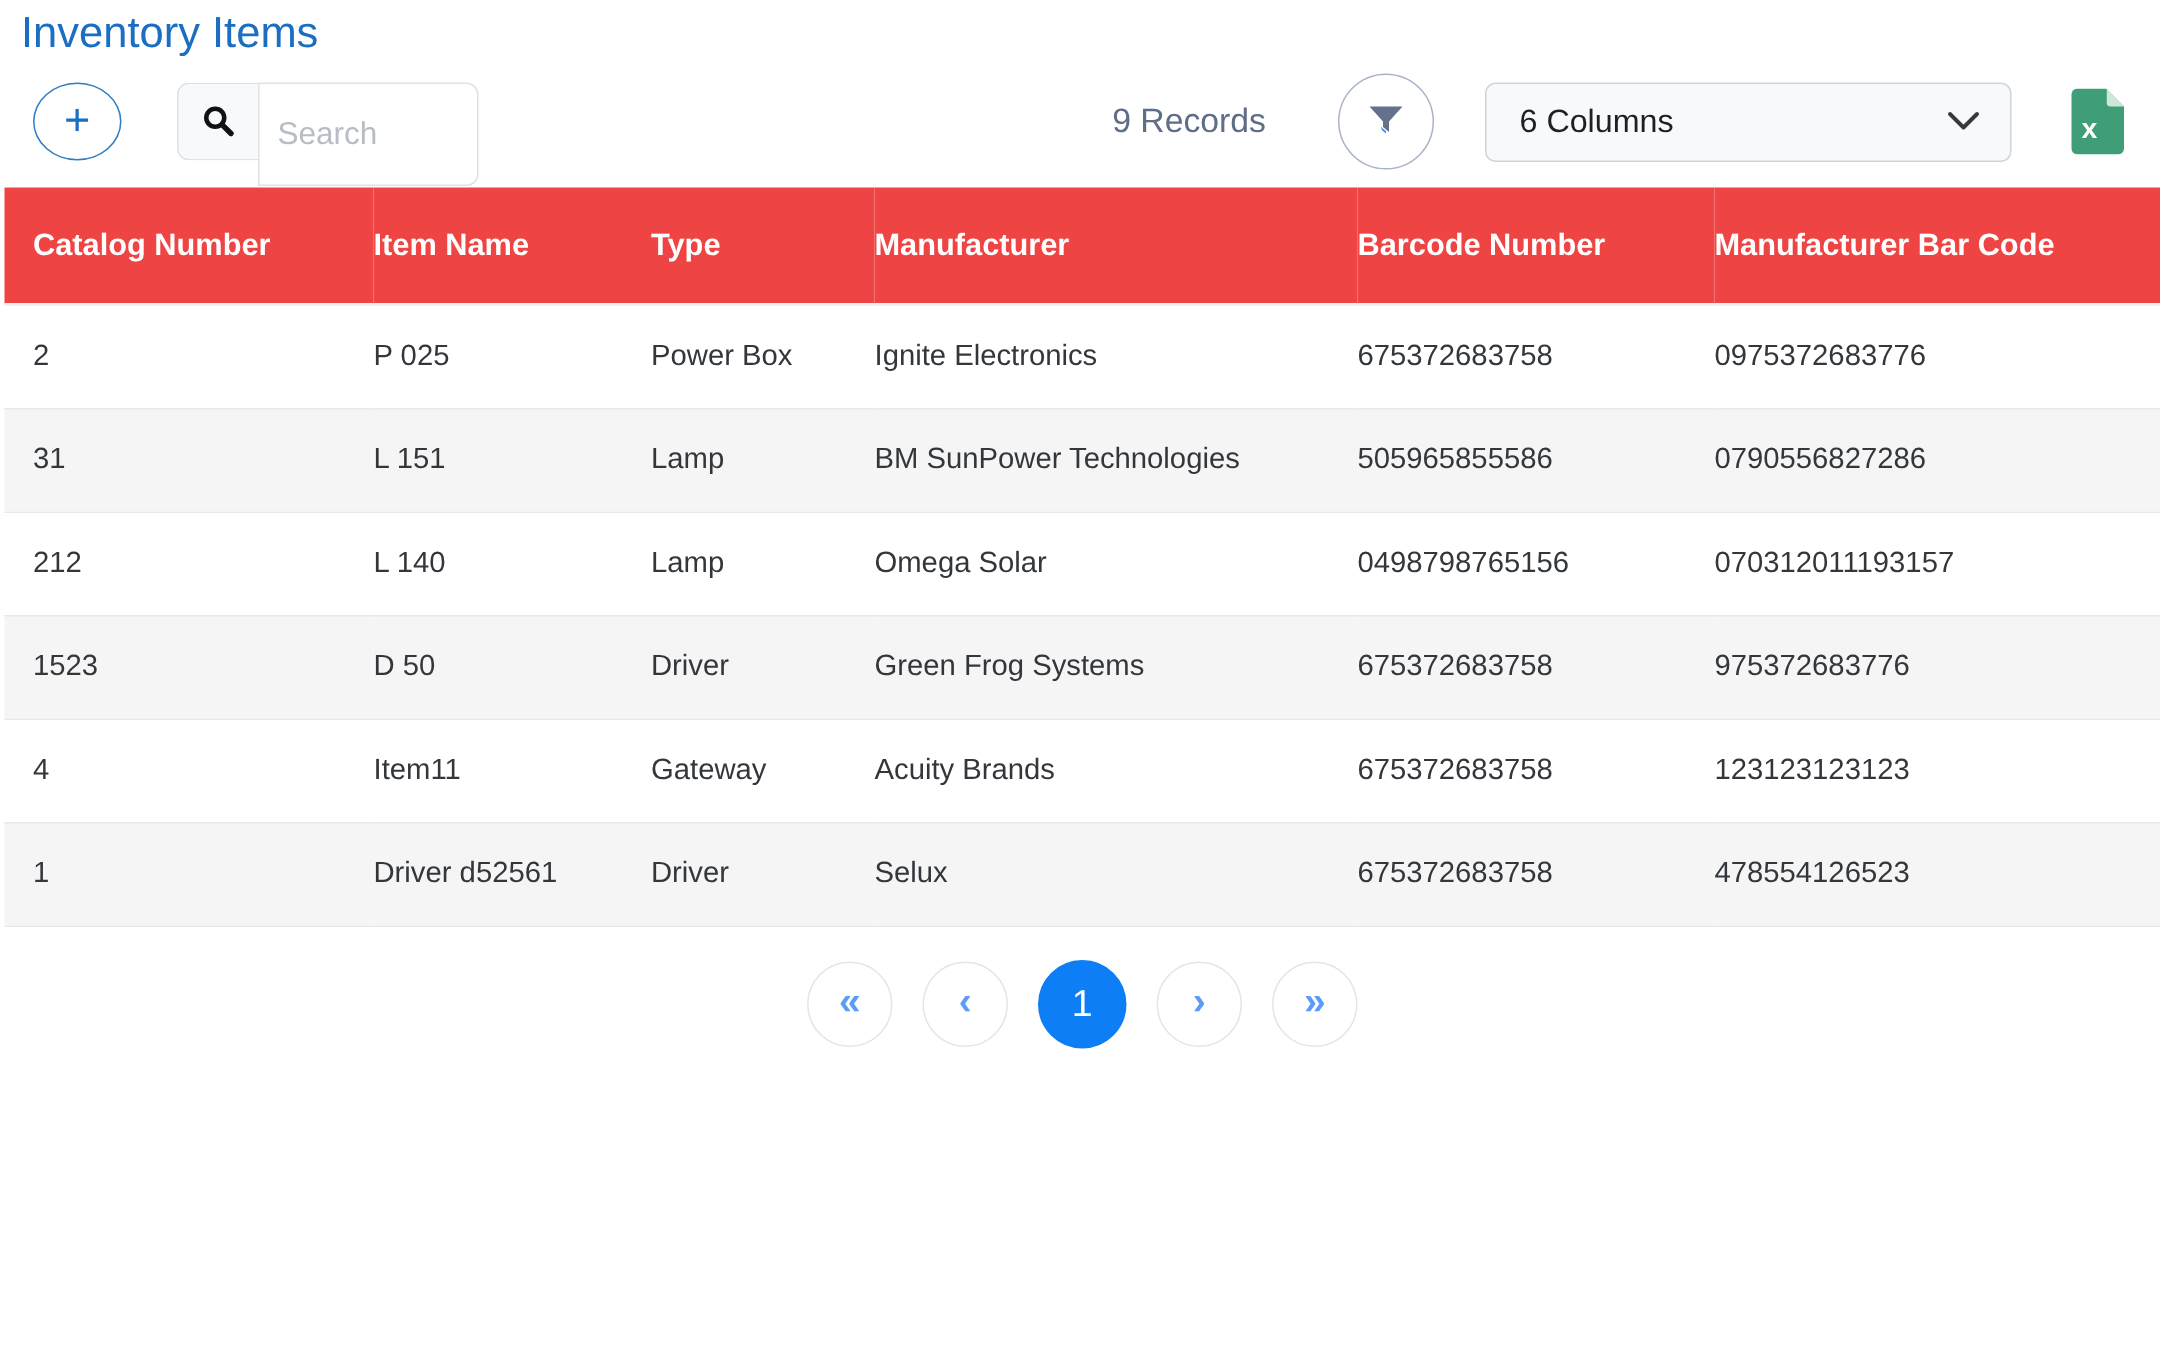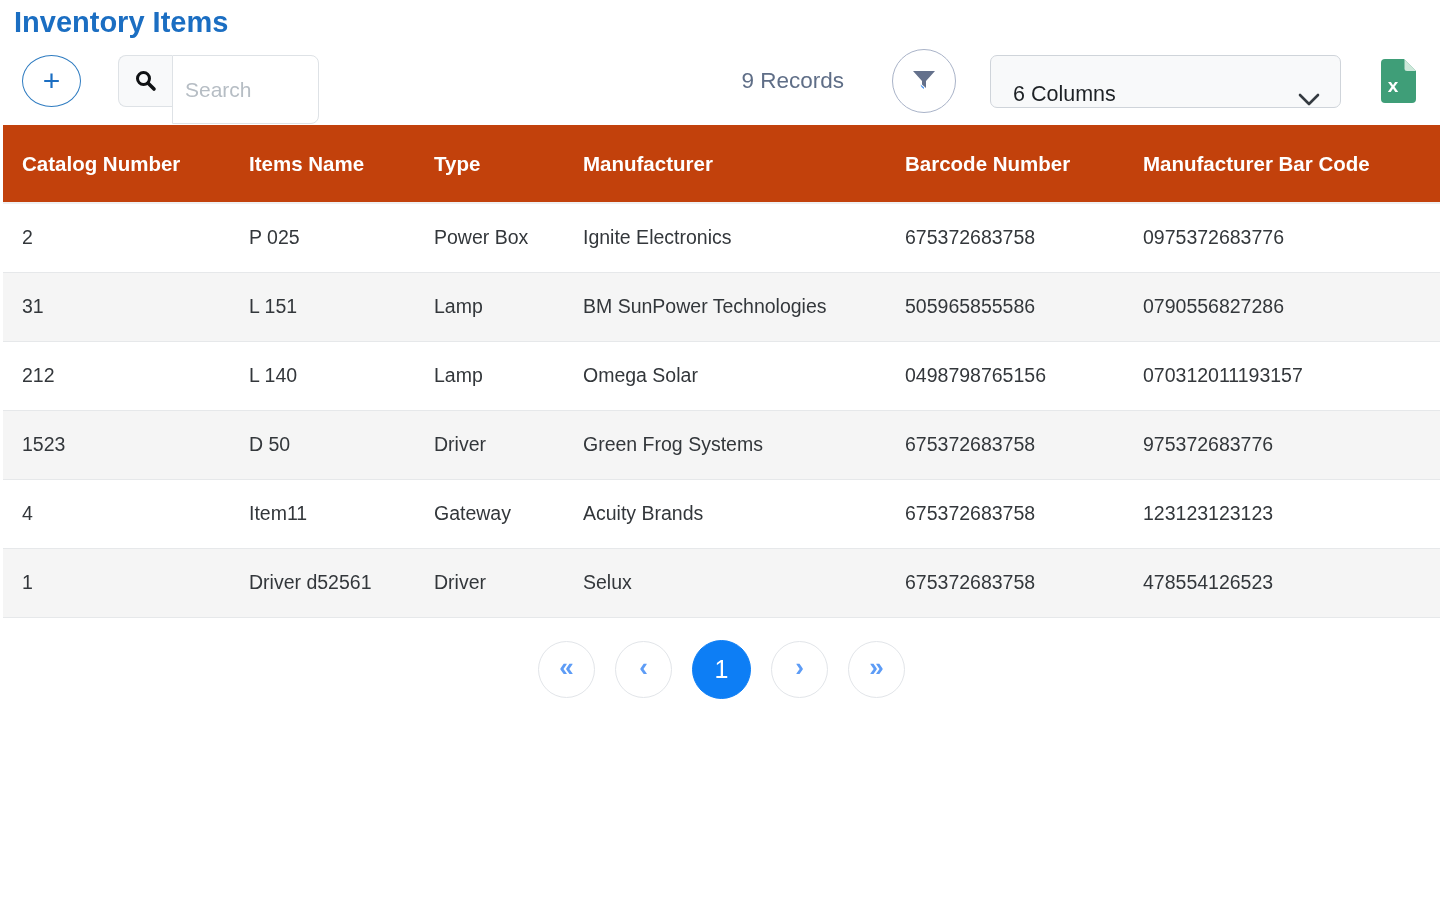--- a/index.html
+++ b/index.html
@@ -1,20 +1,20 @@
 <!DOCTYPE html>
 <html><head>
 <meta charset="utf-8">
 <style>
   * { box-sizing: border-box; margin: 0; padding: 0; }
   html, body { width: 1443px; height: 909px; background: #ffffff; overflow: hidden; }
   body { font-family: "Liberation Sans", sans-serif; padding: 2px 3px 0 3px; }
 
   .page-title {
-    color: #1b6ec2; font-size: 29px; font-weight: 700;
+    color: #1b6ec2; font-size: 29px; font-weight: 400;
     line-height: 40px; margin-left: 11px;
   }
 
   
   .toolbar { display: flex; align-items: center; height: 64px; margin-top: 7px; padding-left: 19px; }
   .add-btn {
     width: 59px; height: 52px; border-radius: 50%;
     border: 1px solid #2f7cc1; background: #fff; color: #1b6ec2;
     font-size: 30px; line-height: 1; display: flex; align-items: center; justify-content: center;
     cursor: pointer;
@@ -35,30 +35,30 @@
   .records-label { margin-left: auto; margin-right: 48px; color: #5f6e87; font-size: 22.5px; }
 
   .filter-btn {
     width: 64px; height: 64px; border-radius: 50%; border: 1px solid #a9b3c8;
     background: #fff; display: flex; align-items: center; justify-content: center;
     margin-right: 34px; cursor: pointer;
   }
 
   .columns-select {
     width: 351px; height: 53px; background: #f8f9fa; border: 1px solid #cfd4da;
-    border-radius: 7px; display: flex; align-items: flex-end; justify-content: space-between;
+    border-radius: 7px; display: flex; align-items: center; justify-content: space-between;
     padding: 0 20px 0 22px; font-size: 21.5px; color: #1d2125; margin-right: 39px; cursor: pointer;
   }
 
   .excel-btn { margin-right: 23px; background: none; border: none; cursor: pointer; display: flex; }
 
   
   table { width: 100%; border-collapse: collapse; margin-top: 12px; table-layout: fixed; }
   thead th {
-    background: #c2410c; color: #ffffff; font-size: 20.5px; font-weight: 700;
+    background: #ef4444; color: #ffffff; font-size: 20.5px; font-weight: 700;
     text-align: left; height: 78px; vertical-align: middle; padding: 0;
   }
   thead th:first-child { padding-left: 19px; }
   tbody td {
     font-size: 19.5px; color: #33373b; height: 69px; vertical-align: middle; padding: 0;
   }
   tbody td:first-child { padding-left: 19px; }
   tbody tr { border-top: 1px solid #e6e8ea; background: #ffffff; }
   tbody tr:first-child { border-top: 2px solid #eef0f2; }
   tbody tr:nth-child(even) { background: #f5f5f5; }
@@ -127,21 +127,21 @@
     <col style="width:246px">
       <col style="width:185px">
       <col style="width:149px">
     <col style="width:322px">
       <col style="width:238px">
       <col style="width:297px">
   </colgroup>
   <thead>
     <tr>
       <th>Catalog Number</th>
-      <th>Items Name</th>
+      <th>Item Name</th>
       <th>Type</th>
       <th>Manufacturer</th>
       <th>Barcode Number</th>
       <th>Manufacturer Bar Code</th>
     </tr>
   </thead>
   <tbody>
     <tr>
       <td>2</td>
       <td>P 025</td>

